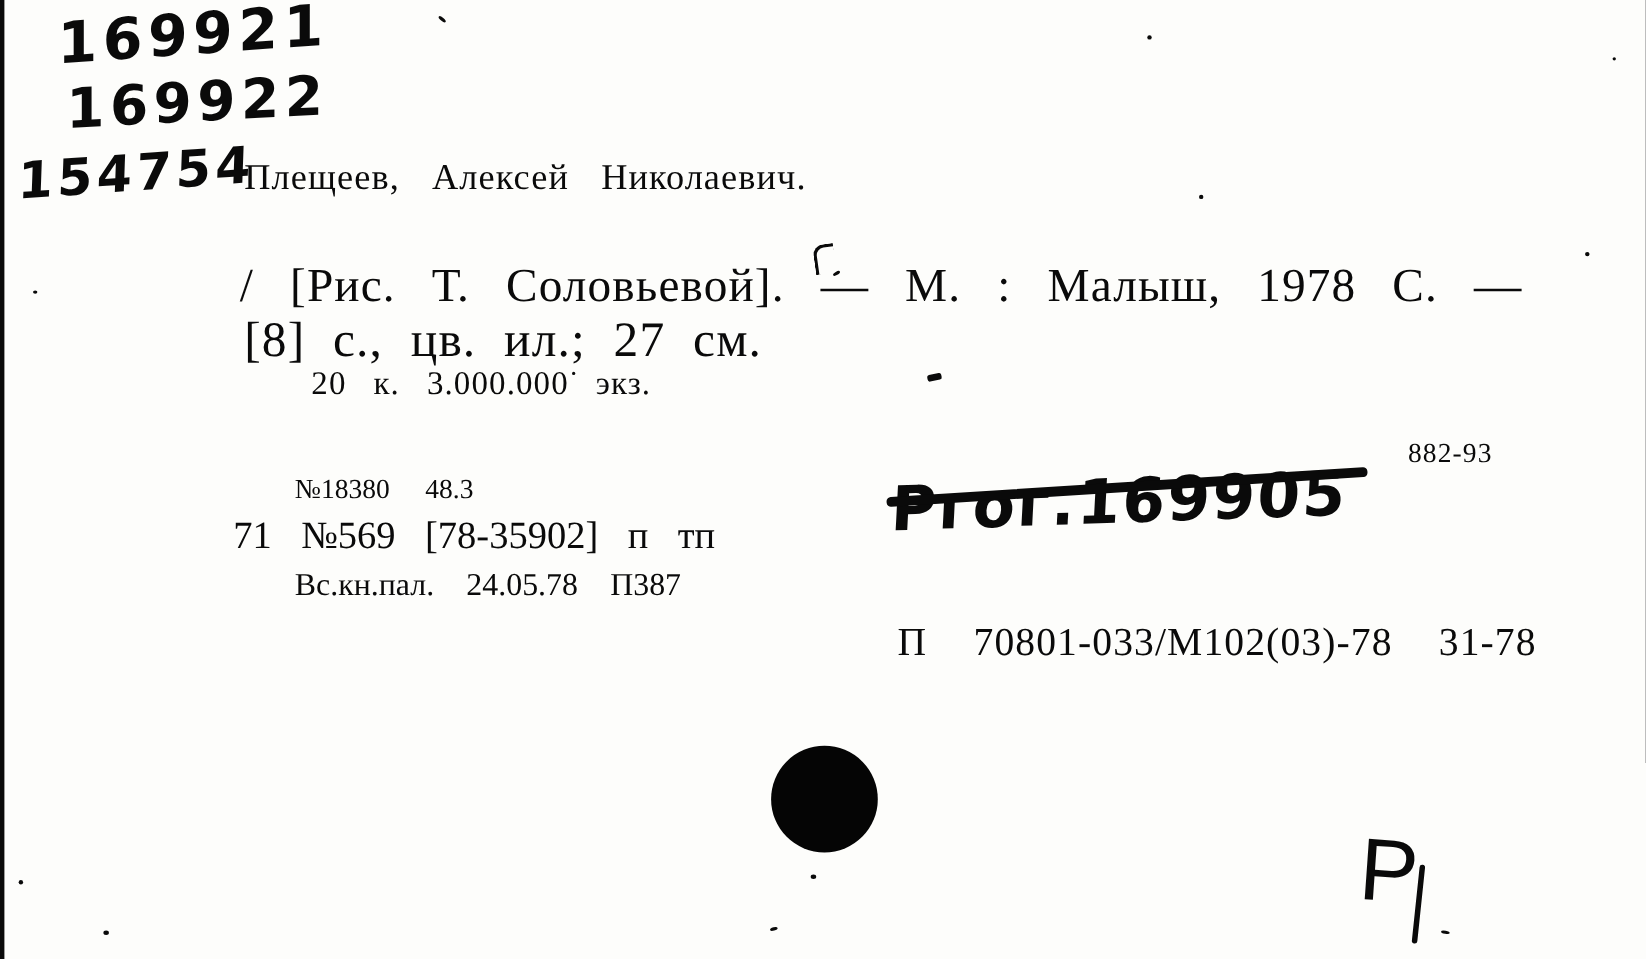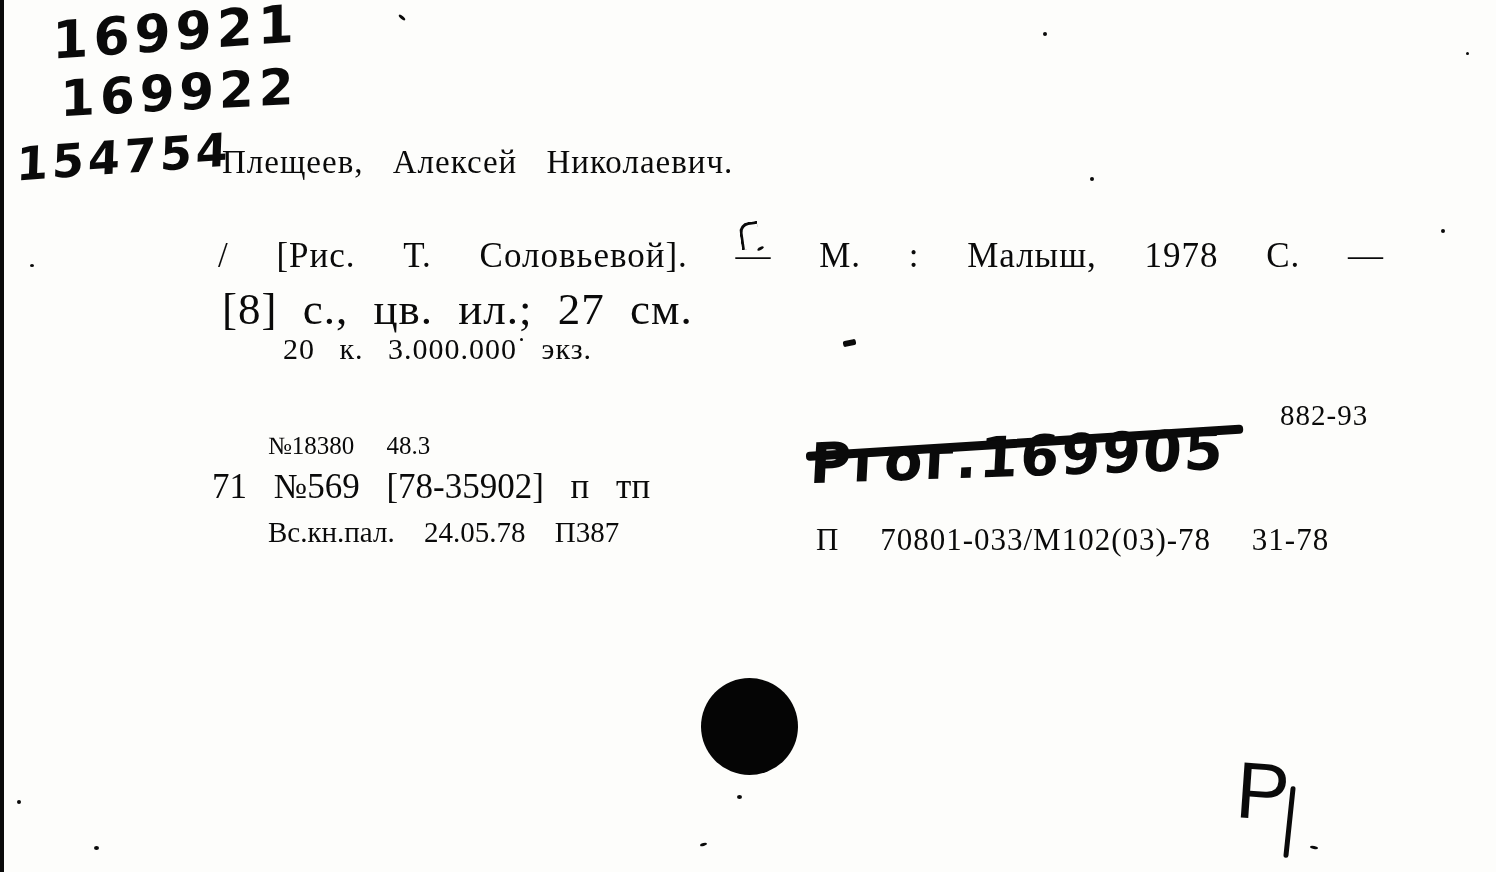--- a/index.html
+++ b/index.html
@@ -11,28 +11,28 @@
     overflow:hidden;
     font-family:"Liberation Serif", serif;
     color:var(--ink);
   }
   .abs { position:absolute; white-space:nowrap; }
 
   
   .print { font-family:"Liberation Serif", serif; font-weight:400; color:var(--ink);margin-top:44px; }
   .author    { left:222px; top:100px;  font-size:33px; word-spacing:20px; letter-spacing:1px; }
   .titleline { left:270px; top:146px;  font-size:35px; width:1126px; text-align:justify; text-align-last:justify; letter-spacing:1px; }
-  .imprint   { left:218px; top:192px;  font-size:35px; width:1166px; text-align:justify; text-align-last:justify; letter-spacing:1px; }
+  .imprint   { left:218px; top:192px;  font-size:43px; width:1166px; text-align:justify; text-align-last:justify; letter-spacing:1px; }
   .collation { left:222px; top:239px;  font-size:45px; word-spacing:13px; letter-spacing:1px; }
   .printrun  { left:283px; top:288px;  font-size:30px; word-spacing:16px; letter-spacing:1px; }
-  .udc       { left:1280px; top:355px; font-size:29px; letter-spacing:1px; }
+  .udc       { left:1280px; top:355px; font-size:25px; letter-spacing:1px; }
   .reg1      { left:268px; top:388px;  font-size:25px; word-spacing:26px; }
   .reg2      { left:212px; top:423px;  font-size:35px; word-spacing:18px; }
   .reg3      { left:268px; top:472px;  font-size:29px; word-spacing:22px; }
-  .catindex  { left:816px; top:478px;  font-size:31px; word-spacing:32px; letter-spacing:1px; }
+  .catindex  { left:816px; top:518px;  font-size:36px; word-spacing:32px; letter-spacing:1px; }
 
   
   .hand { font-family:"DejaVu Sans", sans-serif; font-weight:700; color:var(--ink); }
   .acc1 { left:52px;  top:2px;   font-size:52px; letter-spacing:5px; transform:rotate(-4deg) skewX(-4deg); }
   .acc2 { left:60px;  top:64px;  font-size:50px; letter-spacing:5px; transform:rotate(-3deg) skewX(-3deg); }
   .acc3 { left:16px;  top:130px; font-size:46px; letter-spacing:4px; transform:rotate(-4deg) skewX(-6deg); }
   .crossed { left:810px; top:424px; font-size:56px; letter-spacing:2px; transform:rotate(-2deg) skewX(-5deg); }
   .strike {
     left:806px; top:452px; width:438px; height:9px;
     background:var(--ink); transform:rotate(-3.6deg); transform-origin:left center;

